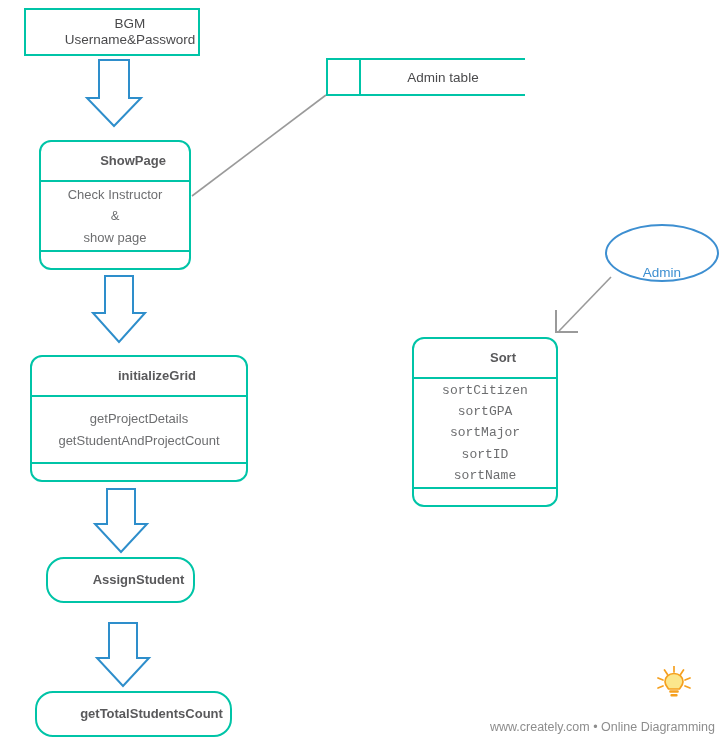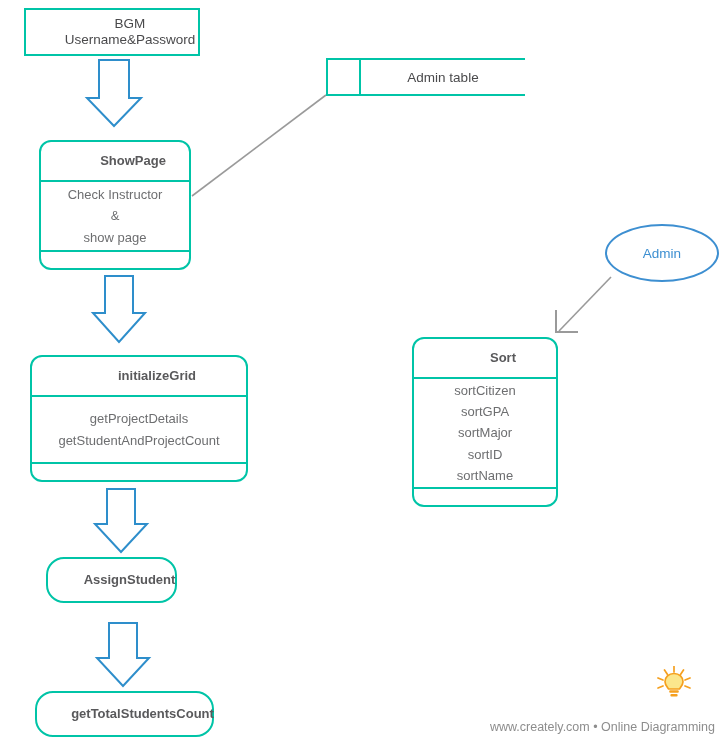--- a/index.html
+++ b/index.html
@@ -94,39 +94,39 @@
   }
   .class-footer { }
 
   #showpage-node { left: 39px; top: 140px; width: 152px; height: 130px; }
   #showpage-node .class-attrs { height: 70px; }
 
   #initgrid-node { left: 10px; top: 355px; width: 218px; height: 127px; margin-left: 20px; }
   #initgrid-node .class-attrs { height: 67px; }
 
   #sort-node { left: 412px; top: 337px; width: 146px; height: 170px; }
-  #sort-node .class-attrs { height: 110px; }
+  #sort-node .class-attrs { height: 110px; font-family: Liberation Mono, monospace; }
 
   
   .simple-node {
     border-radius: 18px;
     display: flex; align-items: center; justify-content: center;
   }
-  #assignstudent-node { left: 46px; top: 557px; width: 131px; height: 46px; }
-  #gettotal-node { left: 35px; top: 691px; width: 179px; height: 46px; }
+  #assignstudent-node { left: 46px; top: 557px; width: 149px; height: 46px; }
+  #gettotal-node { left: 35px; top: 691px; width: 197px; height: 46px; }
 
   
   #admin-ellipse {
     position: absolute;
     left: 605px; top: 224px;
     width: 114px; height: 58px;
     border: 2px solid #3d8fd1;
     border-radius: 50%;
     background: #ffffff;
-    display: flex; align-items: center; justify-content: center;
+    display: flex; align-items: flex-end; justify-content: center;
     font-size: 13.5px;
     color: #3d8fd1;
     box-sizing: border-box;
   }
 
   
   #creately-logo {
     position: absolute;
     left: 487px; top: 668px;
     width: 228px; height: 70px;

